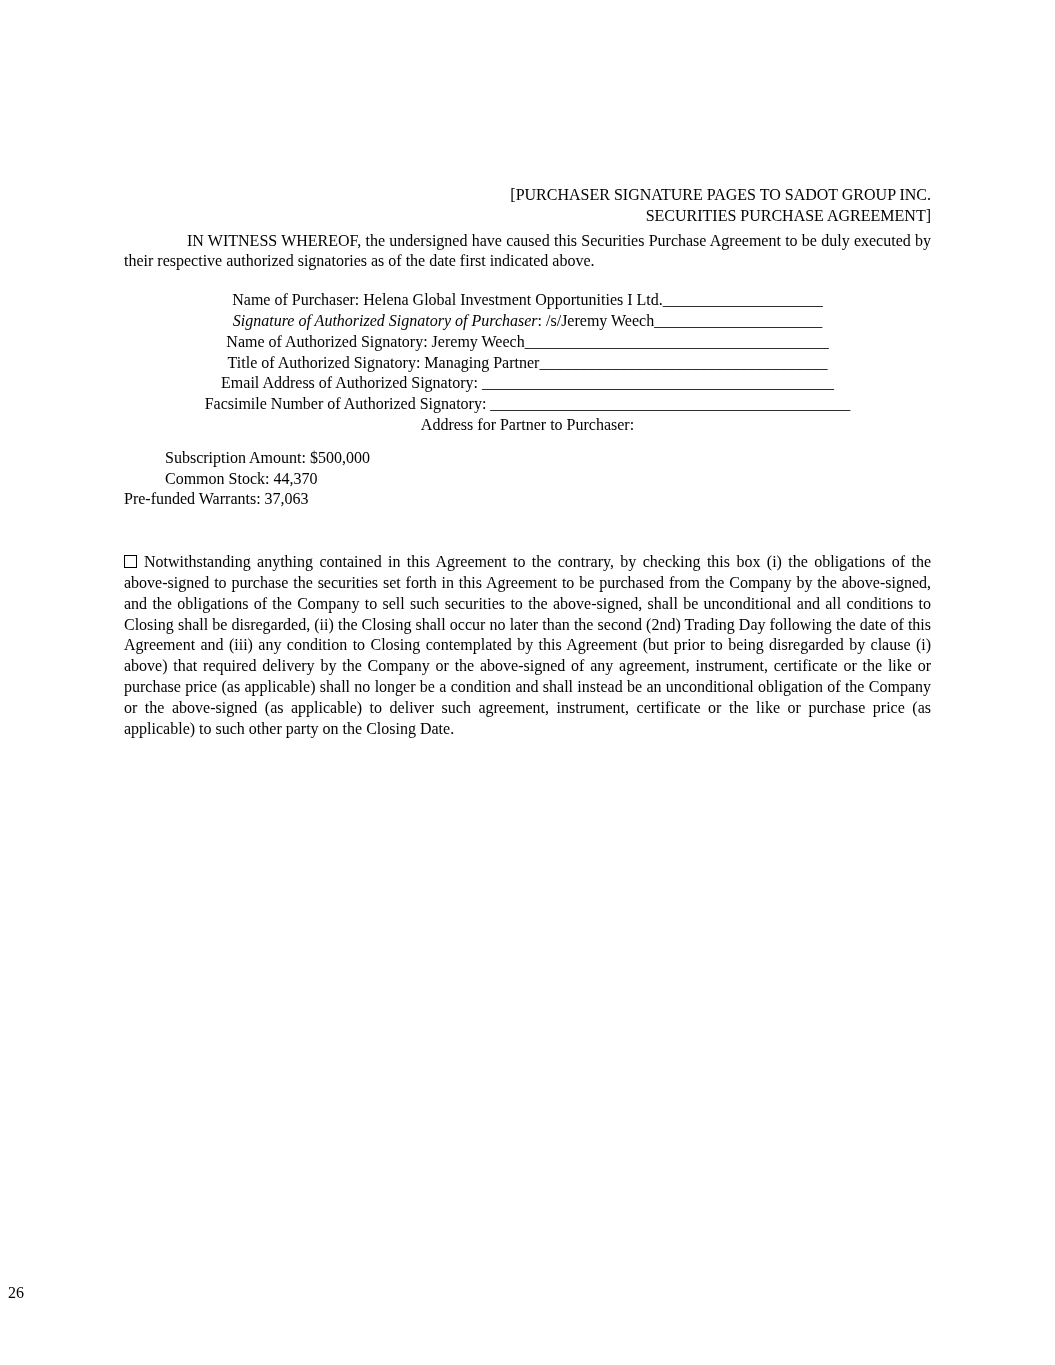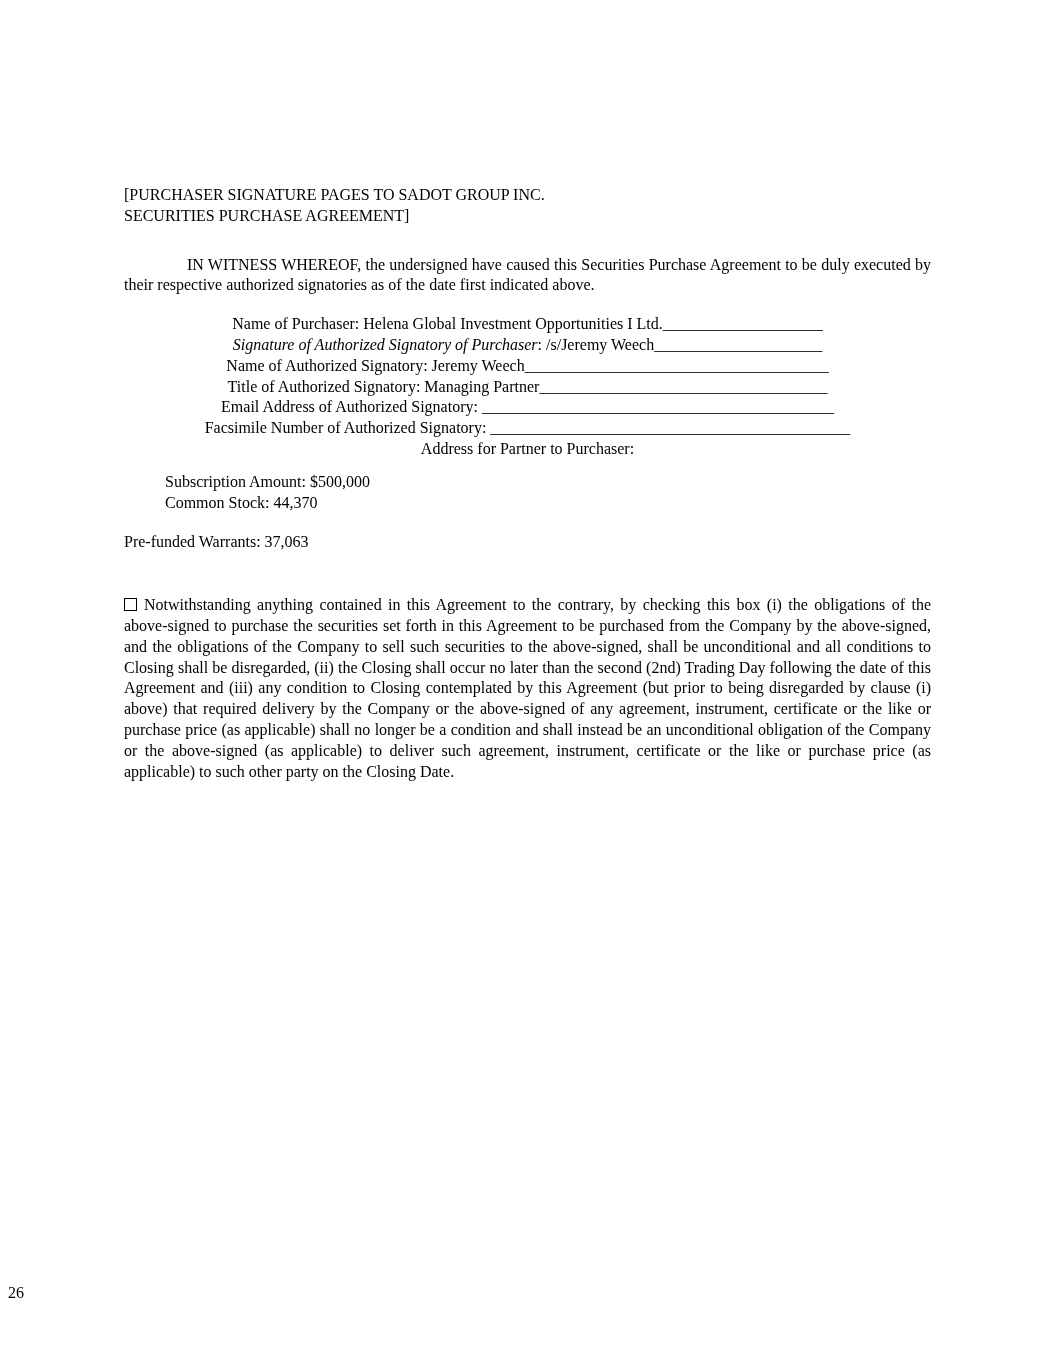--- a/index.html
+++ b/index.html
@@ -17,40 +17,39 @@
     line-height: 20.8px;
     overflow: hidden;
   }
   .content {
     position: absolute;
     left: 124px;
     top: 185px;
     width: 807px;
   }
   .doc-title {
-    text-align: left;
+    text-align: right;
   }
   .intro {
-    margin: 28px 0 0 0;
+    margin: 4px 0 0 0;
     text-indent: 63px;
     text-align: justify;
   }
   .sig-block {
     margin-top: 18px;
     text-align: center;
   }
   .sig-line .it {
     font-style: italic;
   }
   .amounts {
     margin-top: 12px;
     margin-left: 41px;
   }
   .prefunded {
-    margin-top: 19px;
   }
   .checkbox-para {
     margin-top: 42px;
     text-align: justify;
   }
   .checkbox-box {
     display: inline-block;
     width: 11px;
     height: 11px;
     border: 1.3px solid #000000;

